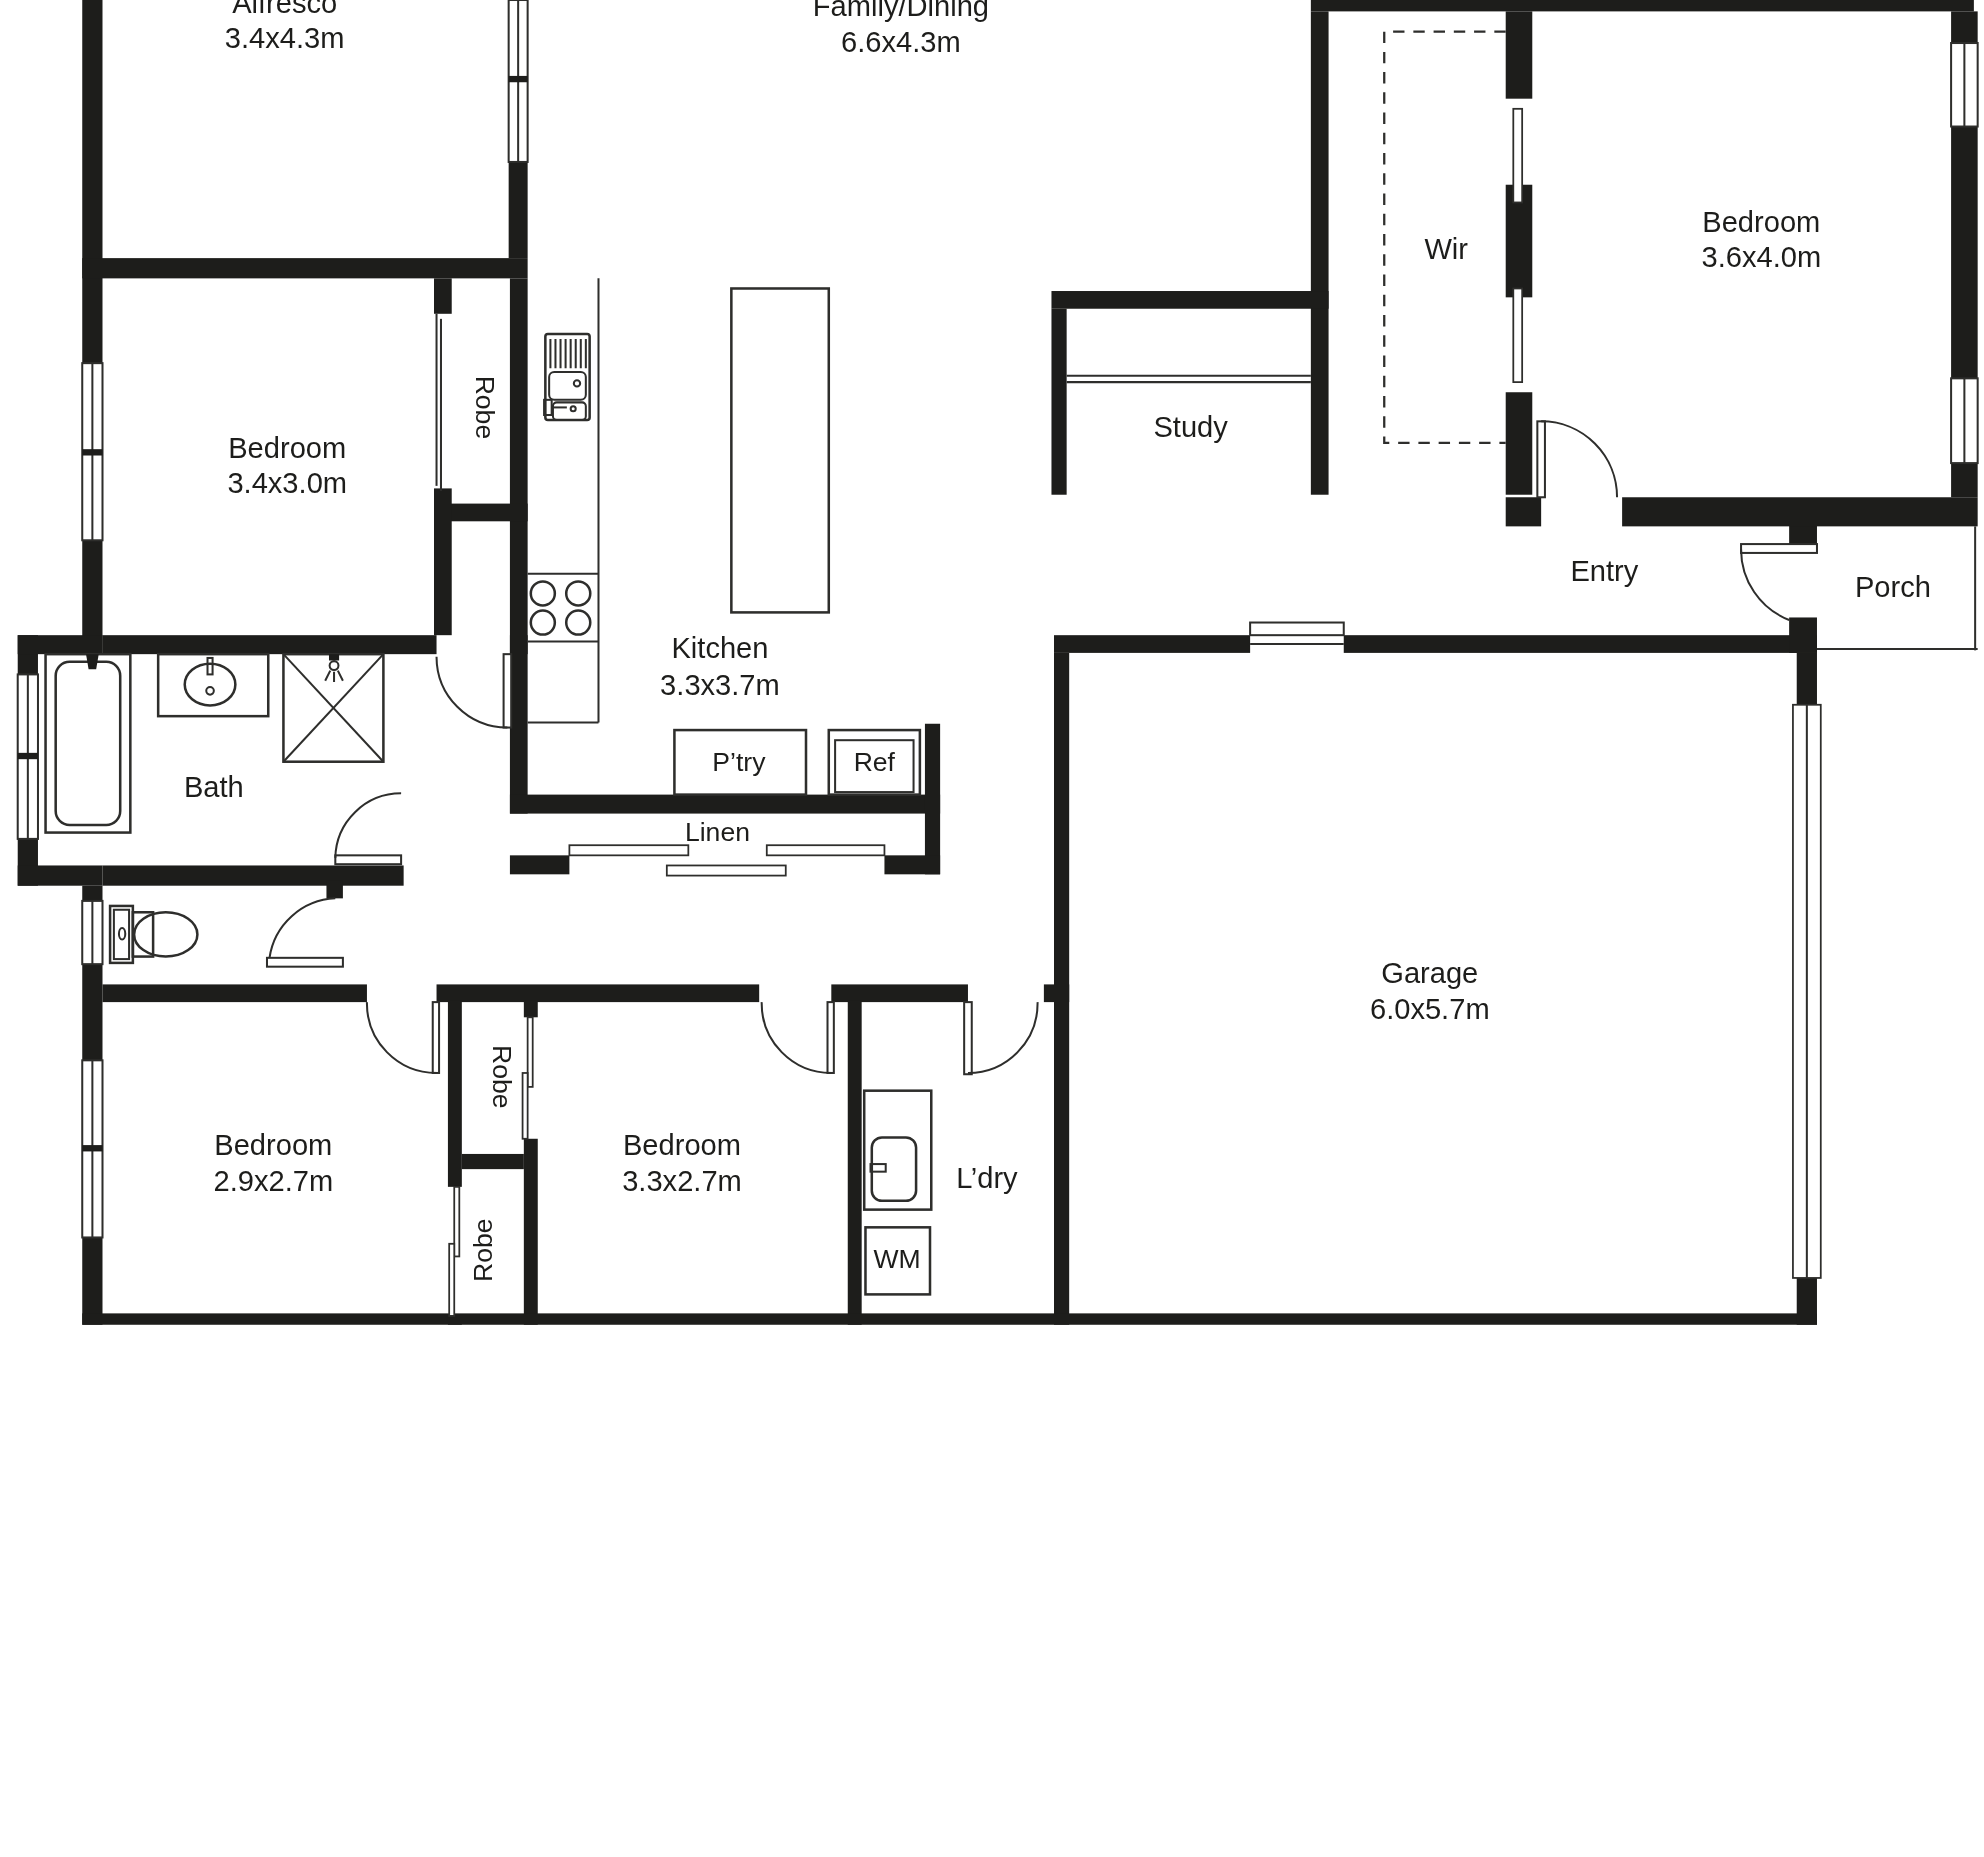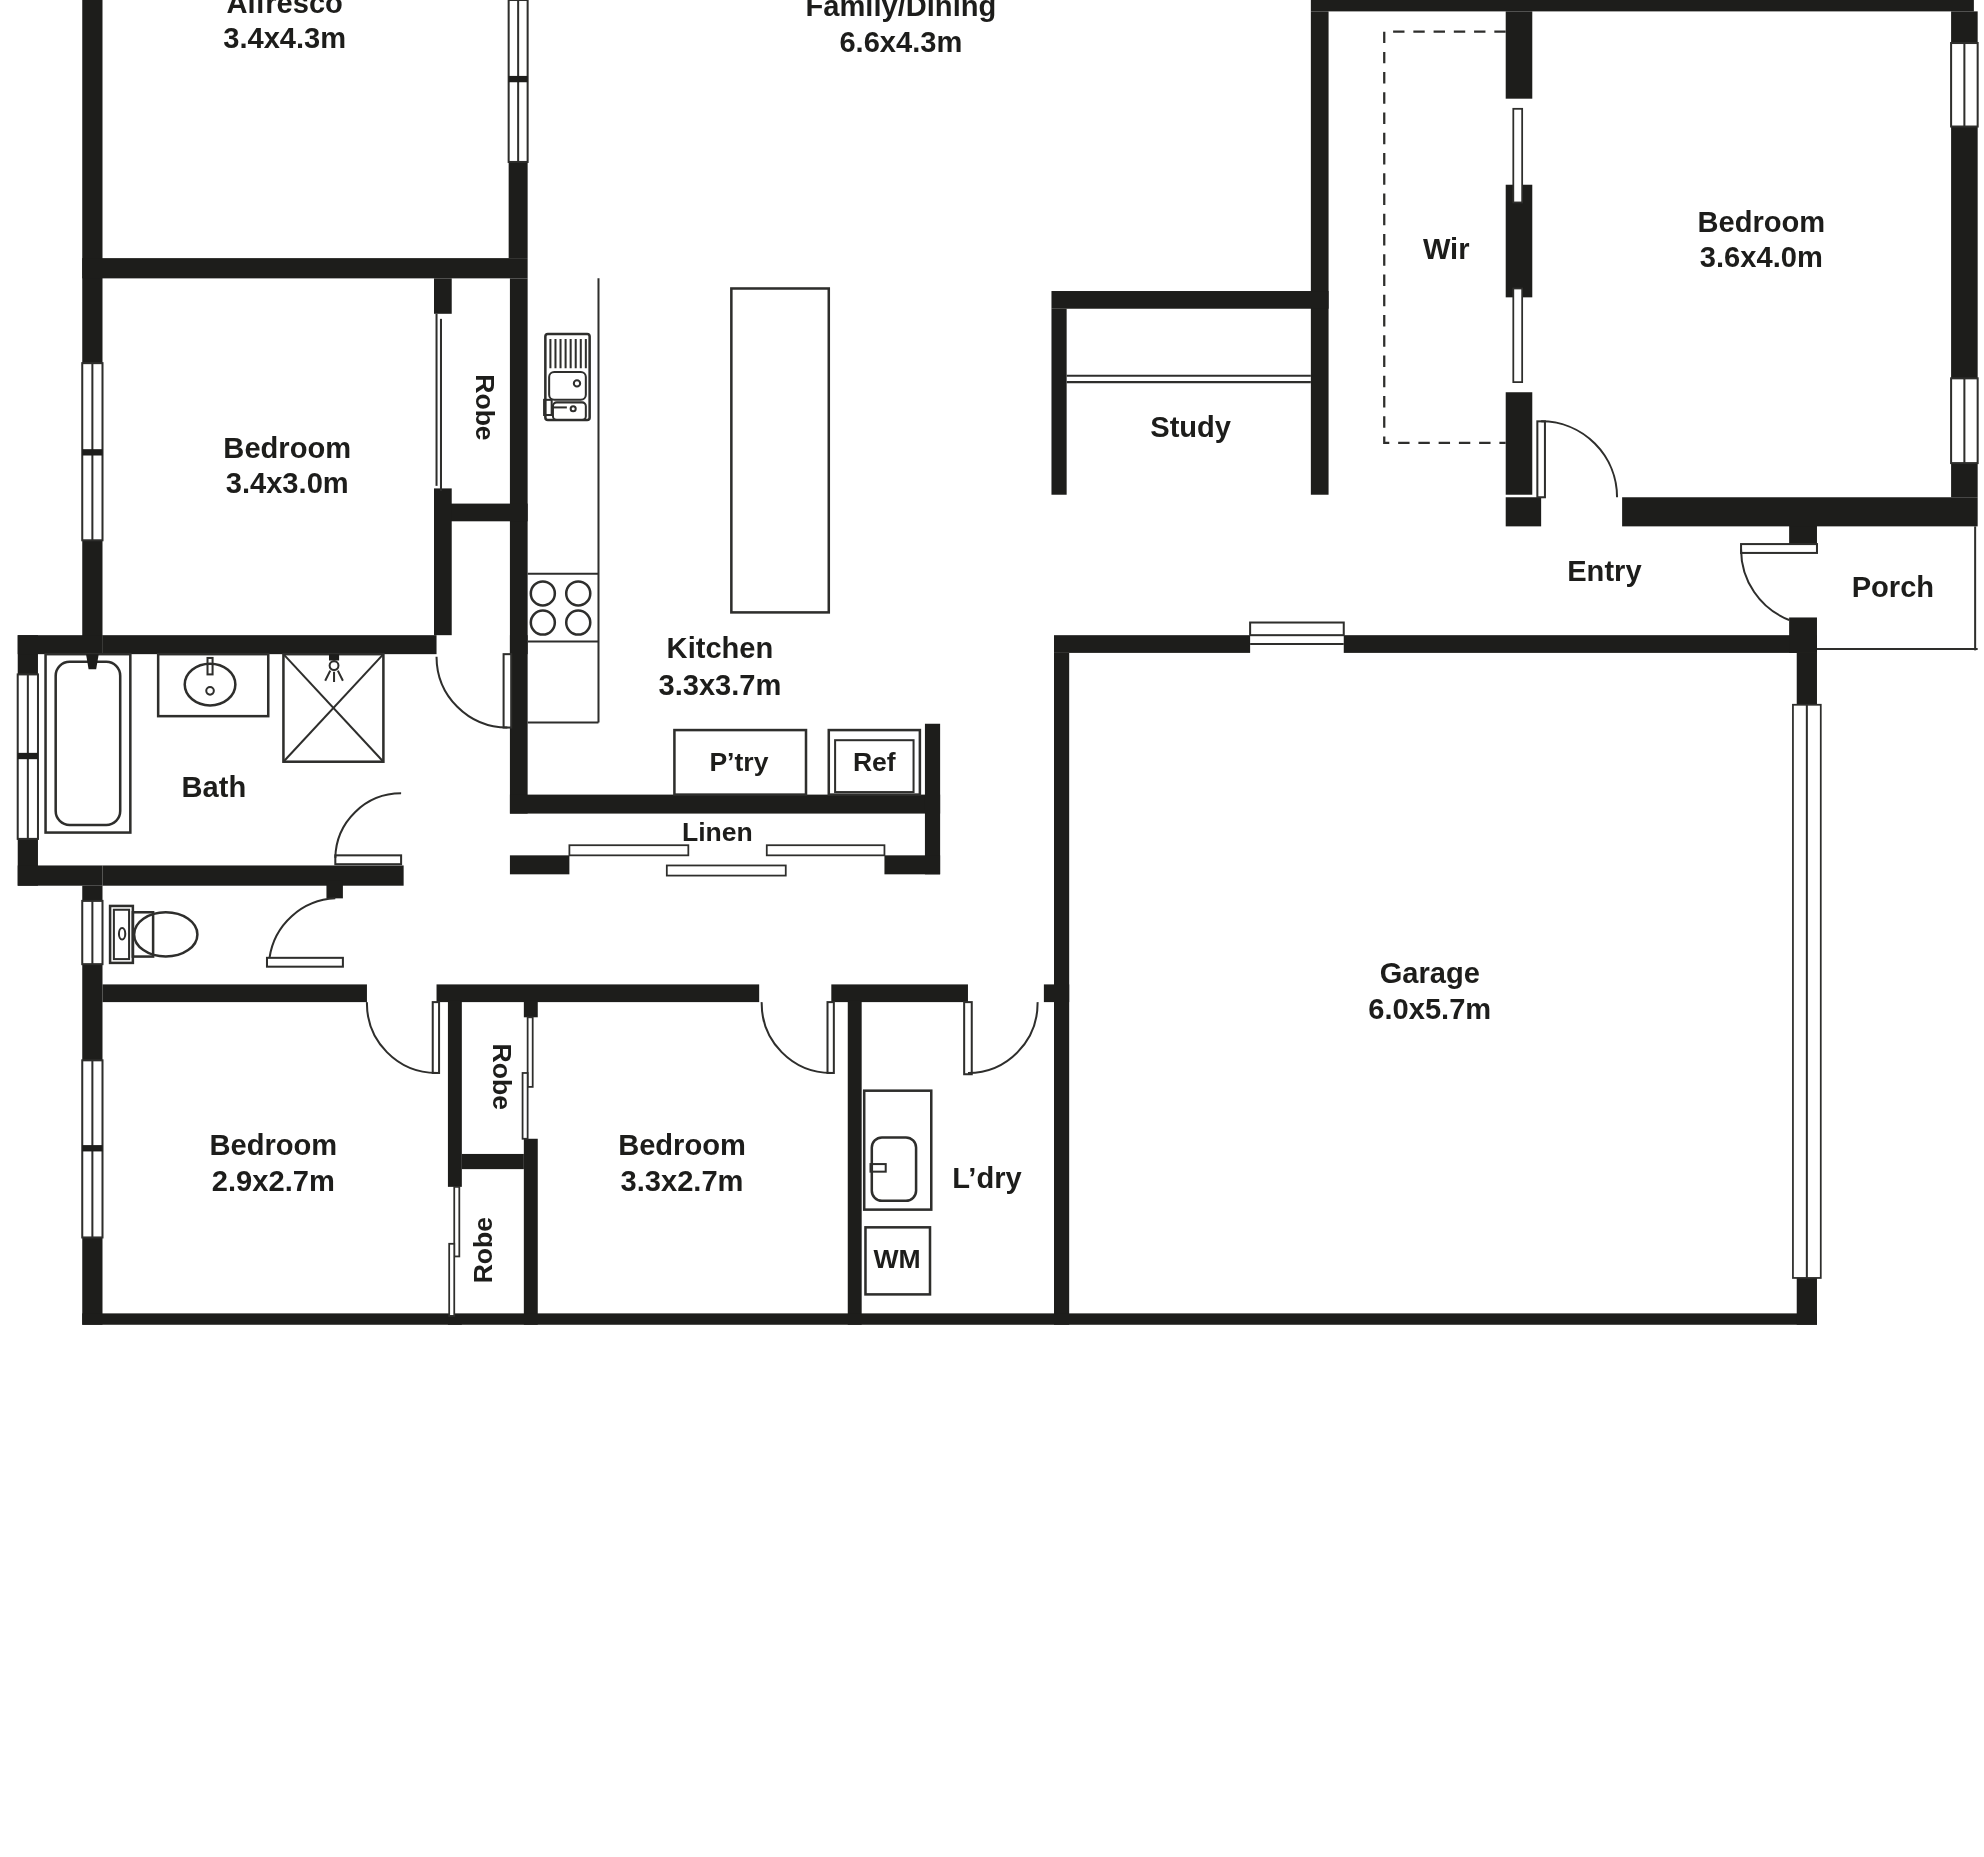--- a/index.html
+++ b/index.html
@@ -1,17 +1,17 @@
 <!DOCTYPE html>
 <html style="--wall: #1d1d1b; --line: #2e2e2c; --text: #1d1d1b; --bg: #ffffff;font-size:6.4px"><head>
 <meta charset="utf-8">
 <style>
   :root { --wall:#1d1d1b; --line:#2e2e2c; --text:#1d1d1b; --bg:#ffffff; }
   html,body { margin:0; padding:0; background:var(--bg); }
-  .plan-wrap { width:100vw; max-width:100%;font-weight:bold; }
+  .plan-wrap { width:100vw; max-width:100%; }
   svg { display:block; width:100%; height:auto; background:var(--bg); }
   .wall { fill:var(--wall); stroke:none; }
   .thin { fill:none; stroke:var(--line); stroke-width:2; }
   .thin1 { fill:none; stroke:var(--line); stroke-width:1.6; }
   .leaf { fill:#fff; stroke:var(--line); stroke-width:1.6; }
   .panel { fill:#fff; stroke:var(--line); stroke-width:1.4; }
   .dash { fill:none; stroke:var(--line); stroke-width:1.8; stroke-dasharray:9 7; }
   .darkfill { fill:var(--wall); }
   text { fill:var(--text); font-family:"Liberation Sans", sans-serif; font-size:23px; }
   .sm { font-size:21px; }

